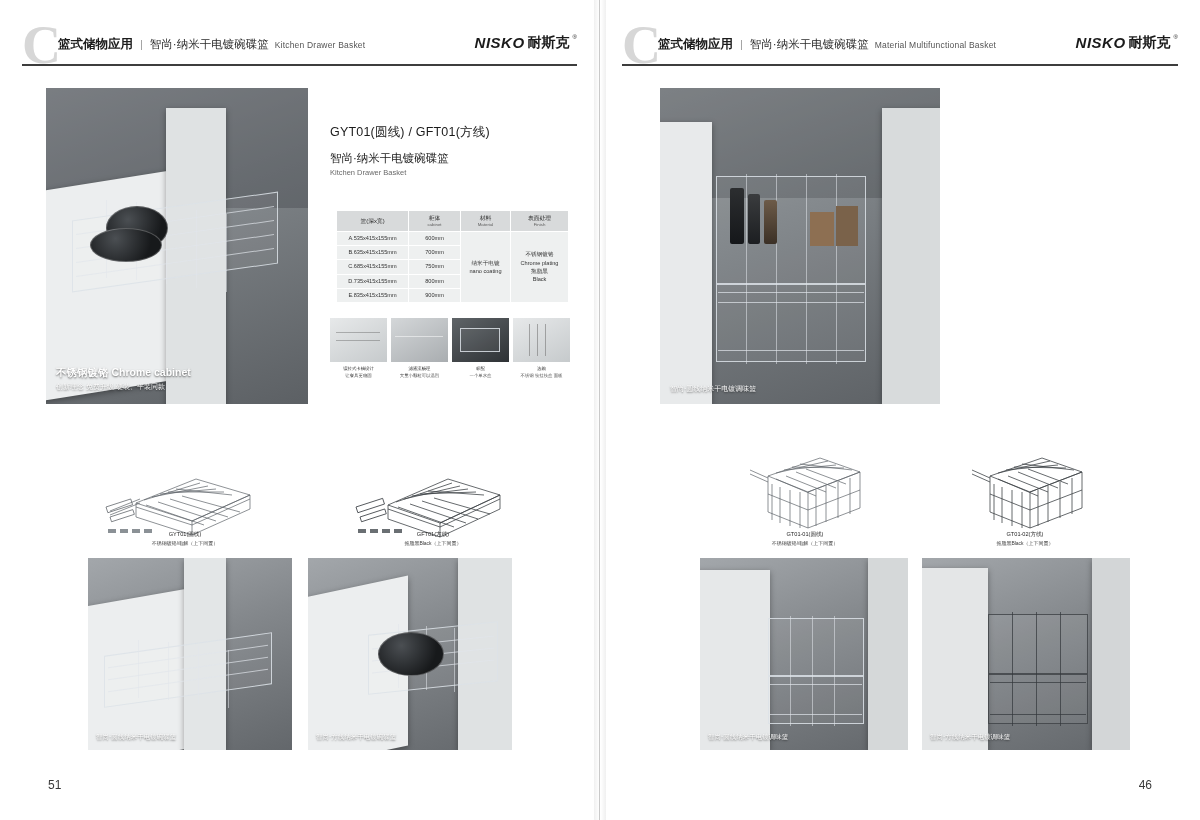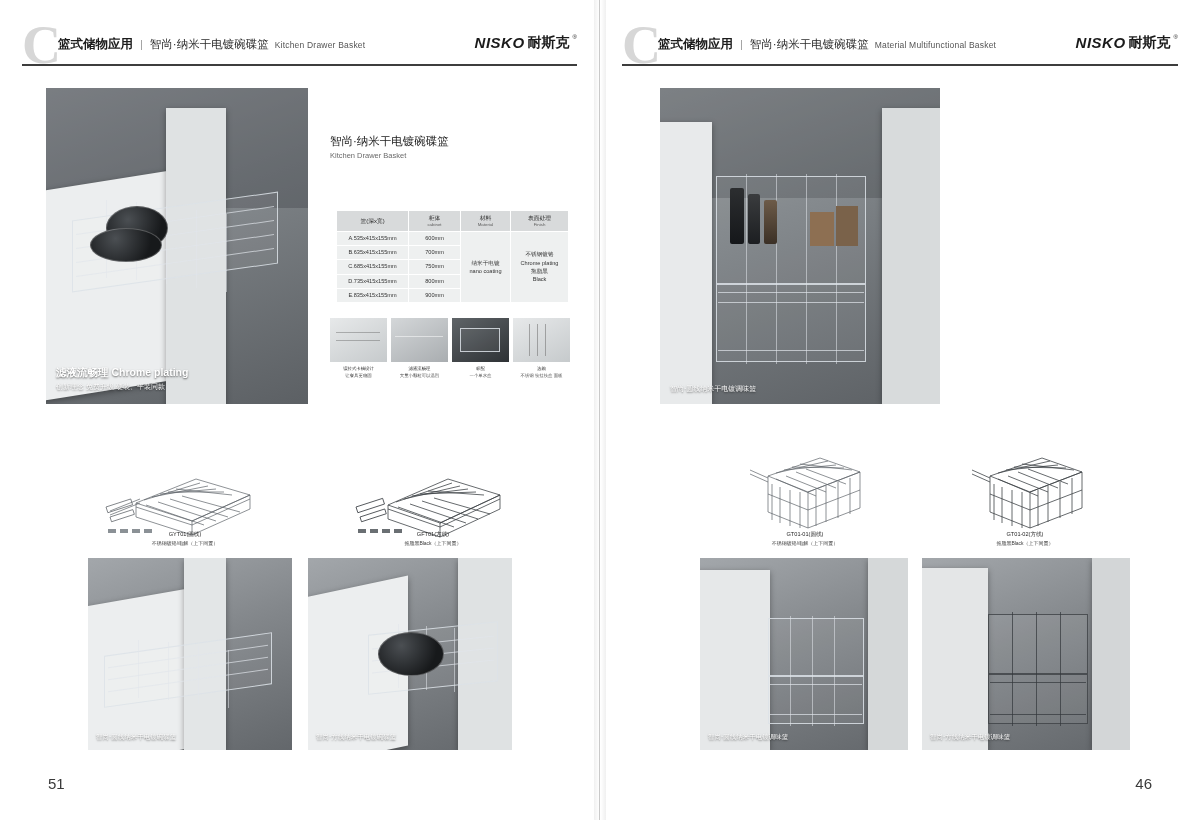--- a/index.html
+++ b/index.html
@@ -247,21 +247,21 @@
     left: 8px; bottom: 8px;
     color: #fff;
     font-size: 6.5px;
     text-shadow: 0 1px 2px rgba(0,0,0,.6);
   }
 
   
   .pageno {
     position: absolute;
     bottom: 28px;
-    font-size: 15px;
+    font-size: 12px;
     color: #3a3a3a;
   }
   .pageno.l { left: 48px; }
   .pageno.r { right: 48px; }
 
   
   .gutter {
     position: absolute;
     left: 594px; top: 0;
     width: 12px; height: 820px;
@@ -302,26 +302,27 @@
       <div class="ph-line" style="left:30px;top:160px;width:198px;transform:skewY(-8deg);"></div>
       <div class="ph-line" style="left:30px;top:174px;width:198px;transform:skewY(-8deg);"></div>
       <div class="ph-vline" style="left:60px;top:112px;height:78px;"></div>
       <div class="ph-vline" style="left:90px;top:114px;height:78px;"></div>
       <div class="ph-vline" style="left:120px;top:118px;height:78px;"></div>
       <div class="ph-vline" style="left:150px;top:122px;height:78px;"></div>
       <div class="ph-vline" style="left:180px;top:126px;height:78px;"></div>
       <div class="ph-pot" style="left:60px;top:118px;width:62px;height:44px;"></div>
       <div class="ph-pot" style="left:44px;top:140px;width:72px;height:34px;"></div>
       <div class="hero-cap">
-        <div class="l1">滤液流畅理 Chrome plating</div>
+        <div class="l1">不锈钢镀铬 Chrome cabinet</div>
         <div class="l2">创新理念 免费升级 硬装、平装同款</div>
       </div>
     </div>
 
     <div class="info">
+      <div class="model">GYT01(圆线) / GFT01(方线)</div>
       <div class="prod-cn">智尚·纳米干电镀碗碟篮</div>
       <div class="prod-en">Kitchen Drawer Basket</div>
     </div>
 
     <table class="spec" style="left:336px;top:210px;width:232px;">
       <thead>
         <tr>
           <th style="width:72px">
             <span class="cn">篮(深x宽)</span>
             <span class="en"></span>

